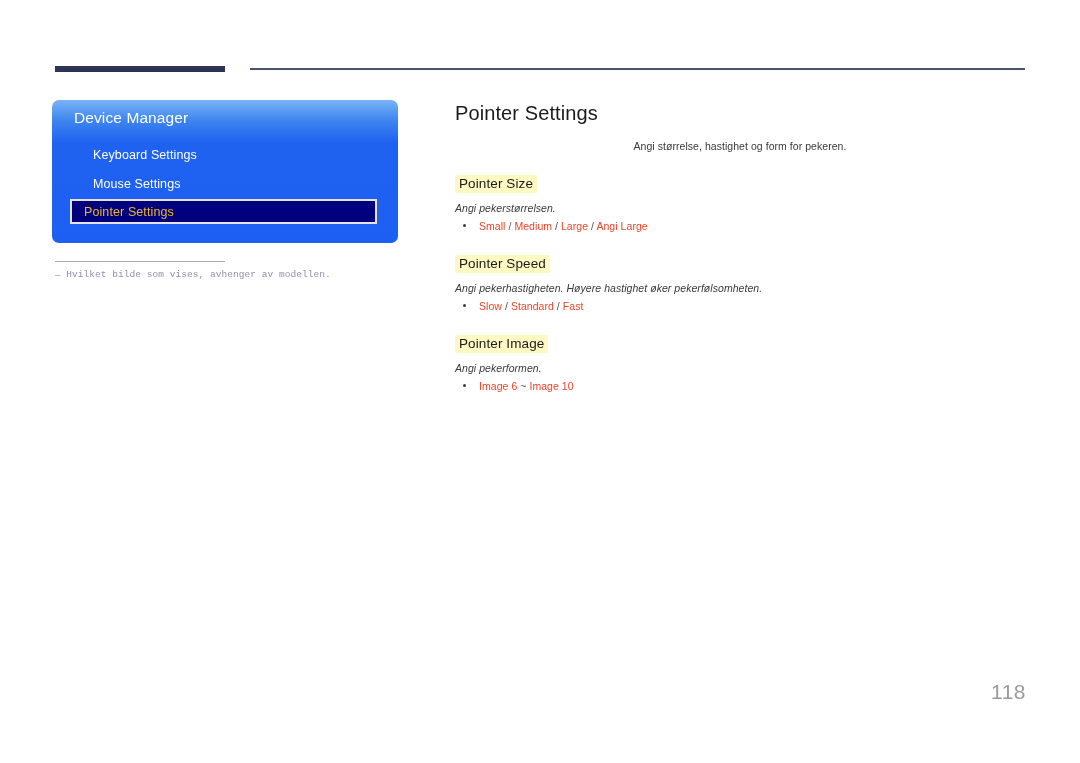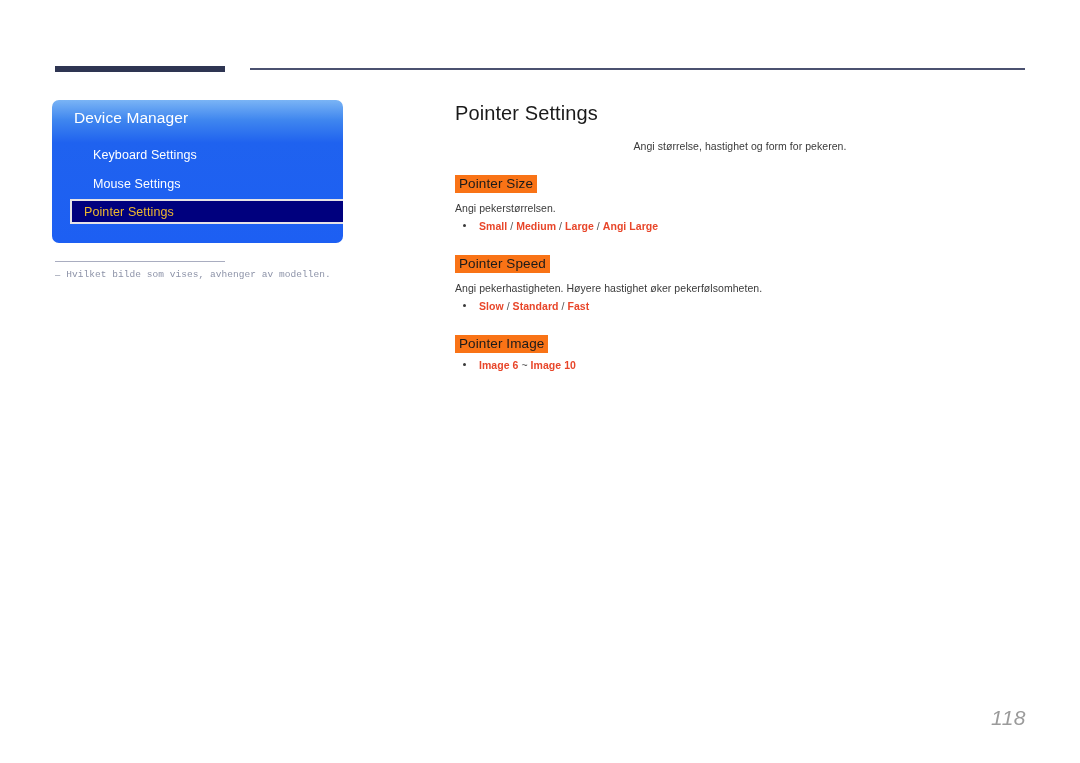--- a/index.html
+++ b/index.html
@@ -32,21 +32,21 @@
     width: 775px;
     height: 2px;
     background: #4b5170;
   }
 
   
   .osd-panel {
     position: absolute;
     left: 52px;
     top: 100px;
-    width: 291px;
+    width: 346px;
     height: 143px;
     border-radius: 7px;
     background: linear-gradient(180deg,
                 #7ab4f5 0%,
                 #3f86ef 14%,
                 #1f62ef 30%,
                 #1d5ff3 100%);
     box-sizing: border-box;
     overflow: hidden;
   }
@@ -139,59 +139,59 @@
     margin: 14px 0 0 0;
     letter-spacing: .05px;
     text-align: center;
   }
 
   .section { margin-top: 22px; }
   .section-head {
     display: inline-block;
     font-size: 13.5px;
     color: #1a1a1a;
-    background: #f97316;
+    background: #fef9c3;
     padding: 1px 4px 2px 4px;
     letter-spacing: .1px;
   }
   .section-desc {
     font-size: 10.5px;
     color: #3a3a3a;
     margin: 9px 0 0 0;
     letter-spacing: .05px;
+    font-style: italic;
   }
   .bullet-row {
     display: flex;
     align-items: baseline;
     margin-top: 6px;
     padding-left: 8px;
   }
   .bullet-dot {
     width: 3px;
     height: 3px;
     background: #3a3a3a;
     border-radius: 50%;
     margin-right: 13px;
     flex: none;
     position: relative;
     top: -3px;
   }
   .opts { font-size: 10.5px; letter-spacing: .05px; }
-  .opt { color: #e8462a; font-weight: bold; }
+  .opt { color: #e8462a; }
   .sep { color: #555555; }
 
   
   .page-num {
     position: absolute;
     right: 54px;
-    top: 706px;
+    top: 680px;
     font-size: 21px;
     color: #9b9b9b;
     letter-spacing: .5px;
-    font-style: italic;
   }
 </style>
 </head>
 <body>
 
 <div class="top-bar-thick"></div>
 <div class="top-bar-thin"></div>
 
 <div class="osd-panel">
   <div class="osd-title">Device Manager</div>
@@ -225,20 +225,21 @@
     <div class="section-head">Pointer Speed</div>
     <p class="section-desc">Angi pekerhastigheten. Høyere hastighet øker pekerfølsomheten.</p>
     <div class="bullet-row">
       <span class="bullet-dot"></span>
       <span class="opts"><span class="opt">Slow</span><span class="sep"> / </span><span class="opt">Standard</span><span class="sep"> / </span><span class="opt">Fast</span></span>
     </div>
   </div>
 
   <div class="section">
     <div class="section-head">Pointer Image</div>
+    <p class="section-desc">Angi pekerformen.</p>
     <div class="bullet-row">
       <span class="bullet-dot"></span>
       <span class="opts"><span class="opt">Image 6</span><span class="sep"> ~ </span><span class="opt">Image 10</span></span>
     </div>
   </div>
 </div>
 
 <div class="page-num">118</div>
 
 </body></html>

